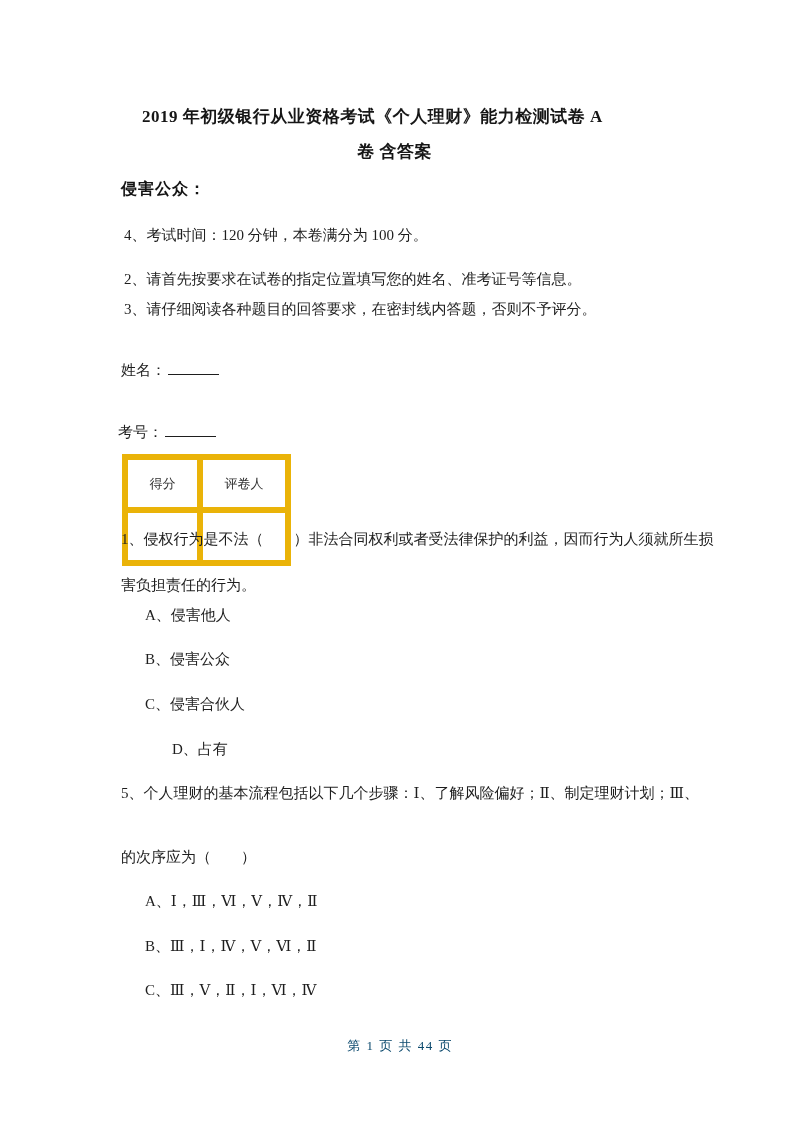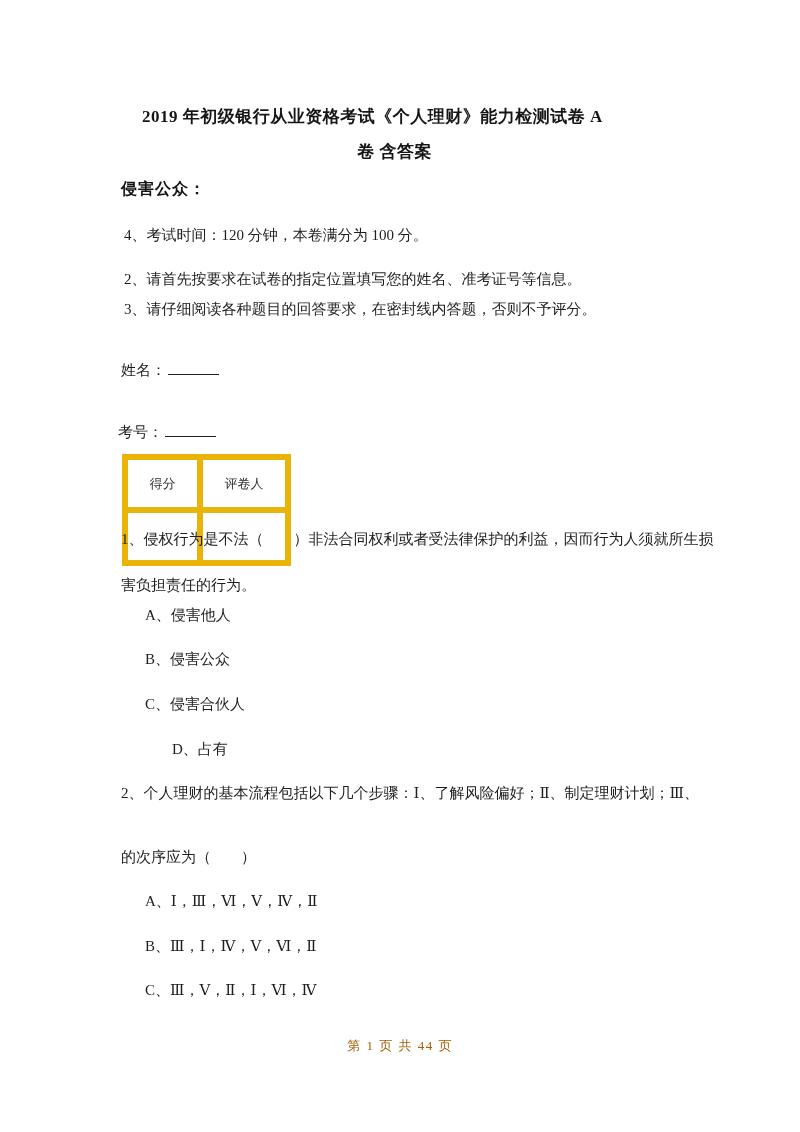--- a/index.html
+++ b/index.html
@@ -73,21 +73,21 @@
   .q2l3{top:848px;left:121px;}
   .q2o1{top:892px;left:145px;}
   .q2o2{top:937px;left:145px;}
   .q2o3{top:981px;left:145px;}
   .footer-line{
     position:absolute;
     top:1037px;left:0;width:800px;
     text-align:center;
     font-size:13px;
     letter-spacing:1.5px;
-    color:#a16207;
+    color:#0c4a6e;
     white-space:nowrap;
   }
 </style>
 </head>
 <body>
 
 <div class="page">
 
   <div class="title-line t-l1">2019 年初级银行从业资格考试《个人理财》能力检测试卷 A</div>
   <div class="title-line t-l2">卷 含答案</div>
@@ -121,21 +121,21 @@
 
 
   <div class="line q1l1">1、侵权行为是不法（　　）非法合同权利或者受法律保护的利益，因而行为人须就所生损</div>
   <div class="line q1l2">害负担责任的行为。</div>
 
   <div class="line q1o1">A、侵害他人</div>
   <div class="line q1o2">B、侵害公众</div>
   <div class="line q1o3">C、侵害合伙人</div>
   <div class="line q1o4">D、占有</div>
 
-  <div class="line q2l1">2、个人理财的基本流程包括以下几个步骤：Ⅰ、了解风险偏好；Ⅱ、制定理财计划；Ⅲ、</div>
+  <div class="line q2l1">5、个人理财的基本流程包括以下几个步骤：Ⅰ、了解风险偏好；Ⅱ、制定理财计划；Ⅲ、</div>
   <div class="line q2l3">的次序应为（　　）</div>
 
   <div class="line q2o1">A、Ⅰ，Ⅲ，Ⅵ，Ⅴ，Ⅳ，Ⅱ</div>
   <div class="line q2o2">B、Ⅲ，Ⅰ，Ⅳ，Ⅴ，Ⅵ，Ⅱ</div>
   <div class="line q2o3">C、Ⅲ，Ⅴ，Ⅱ，Ⅰ，Ⅵ，Ⅳ</div>
 
   <div class="footer-line">第 1 页 共 44 页</div>
 
 </div>
 

